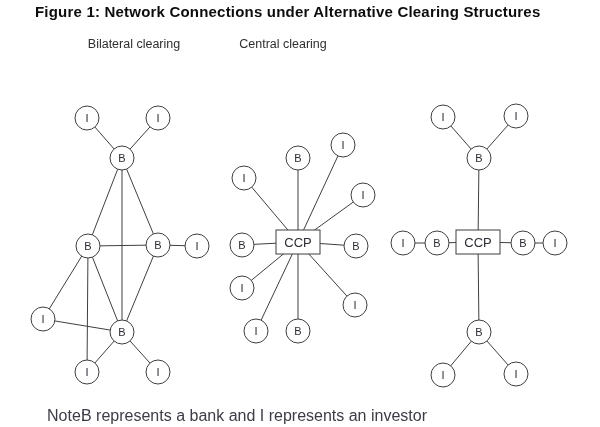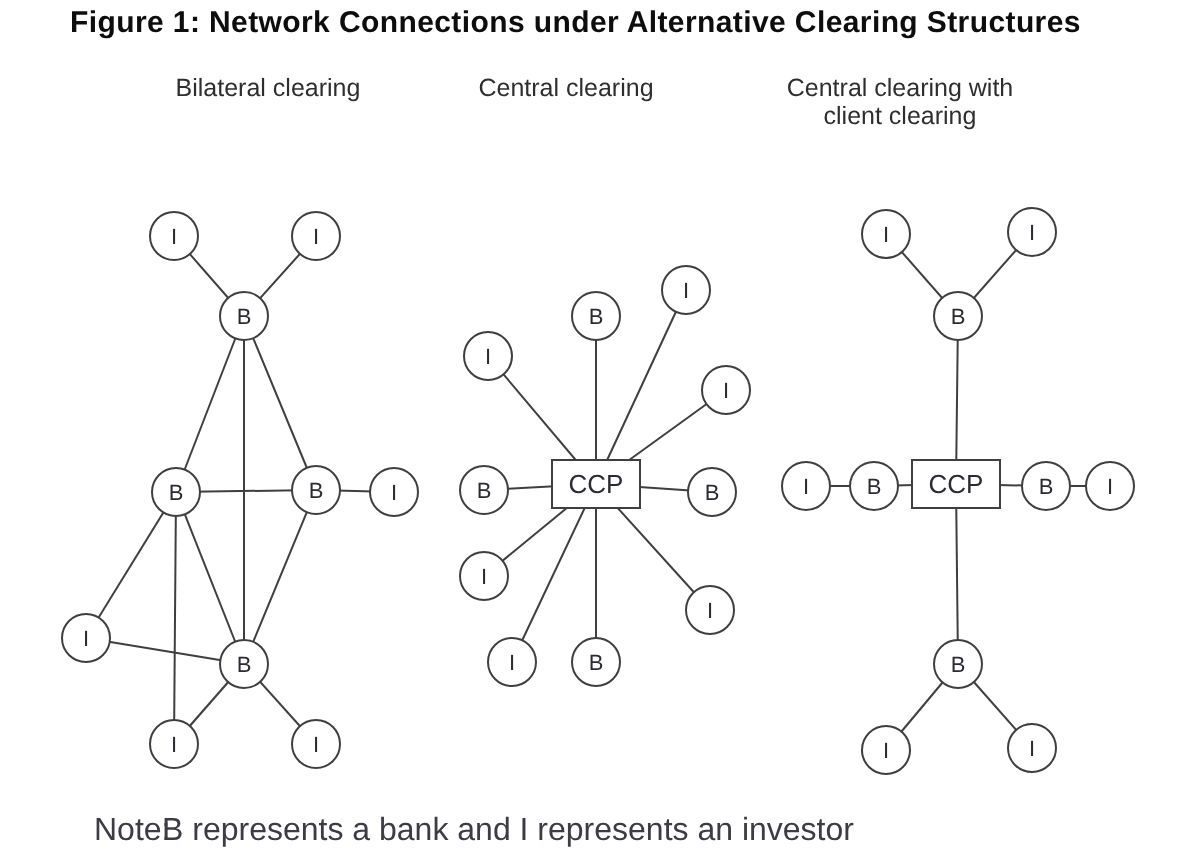--- a/index.html
+++ b/index.html
@@ -202,20 +202,18 @@
           <circle cx="516" cy="374" r="12" fill="#ffffff" stroke="#3f3f3f" stroke-width="1"></circle>
           <text x="516" y="374" dy="0.35em" text-anchor="middle" font-size="11" fill="#2b2b33">I</text>
         </g>
       </g>
     </svg>
 
   <div class="fig-title">Figure 1: Network Connections under Alternative Clearing Structures</div>
 
   <div class="col-header ch-1">Central clearing</div>
   <div class="col-header ch-0">Bilateral clearing</div>
-  <div class="col-header ch-2">Central clearing with
-client clearing</div>
 
   <div class="note">
     <span class="note-label">Note:</span><span>B represents a bank and I represents an investor</span>
   </div>
 
 </div>
 
 </body></html>

